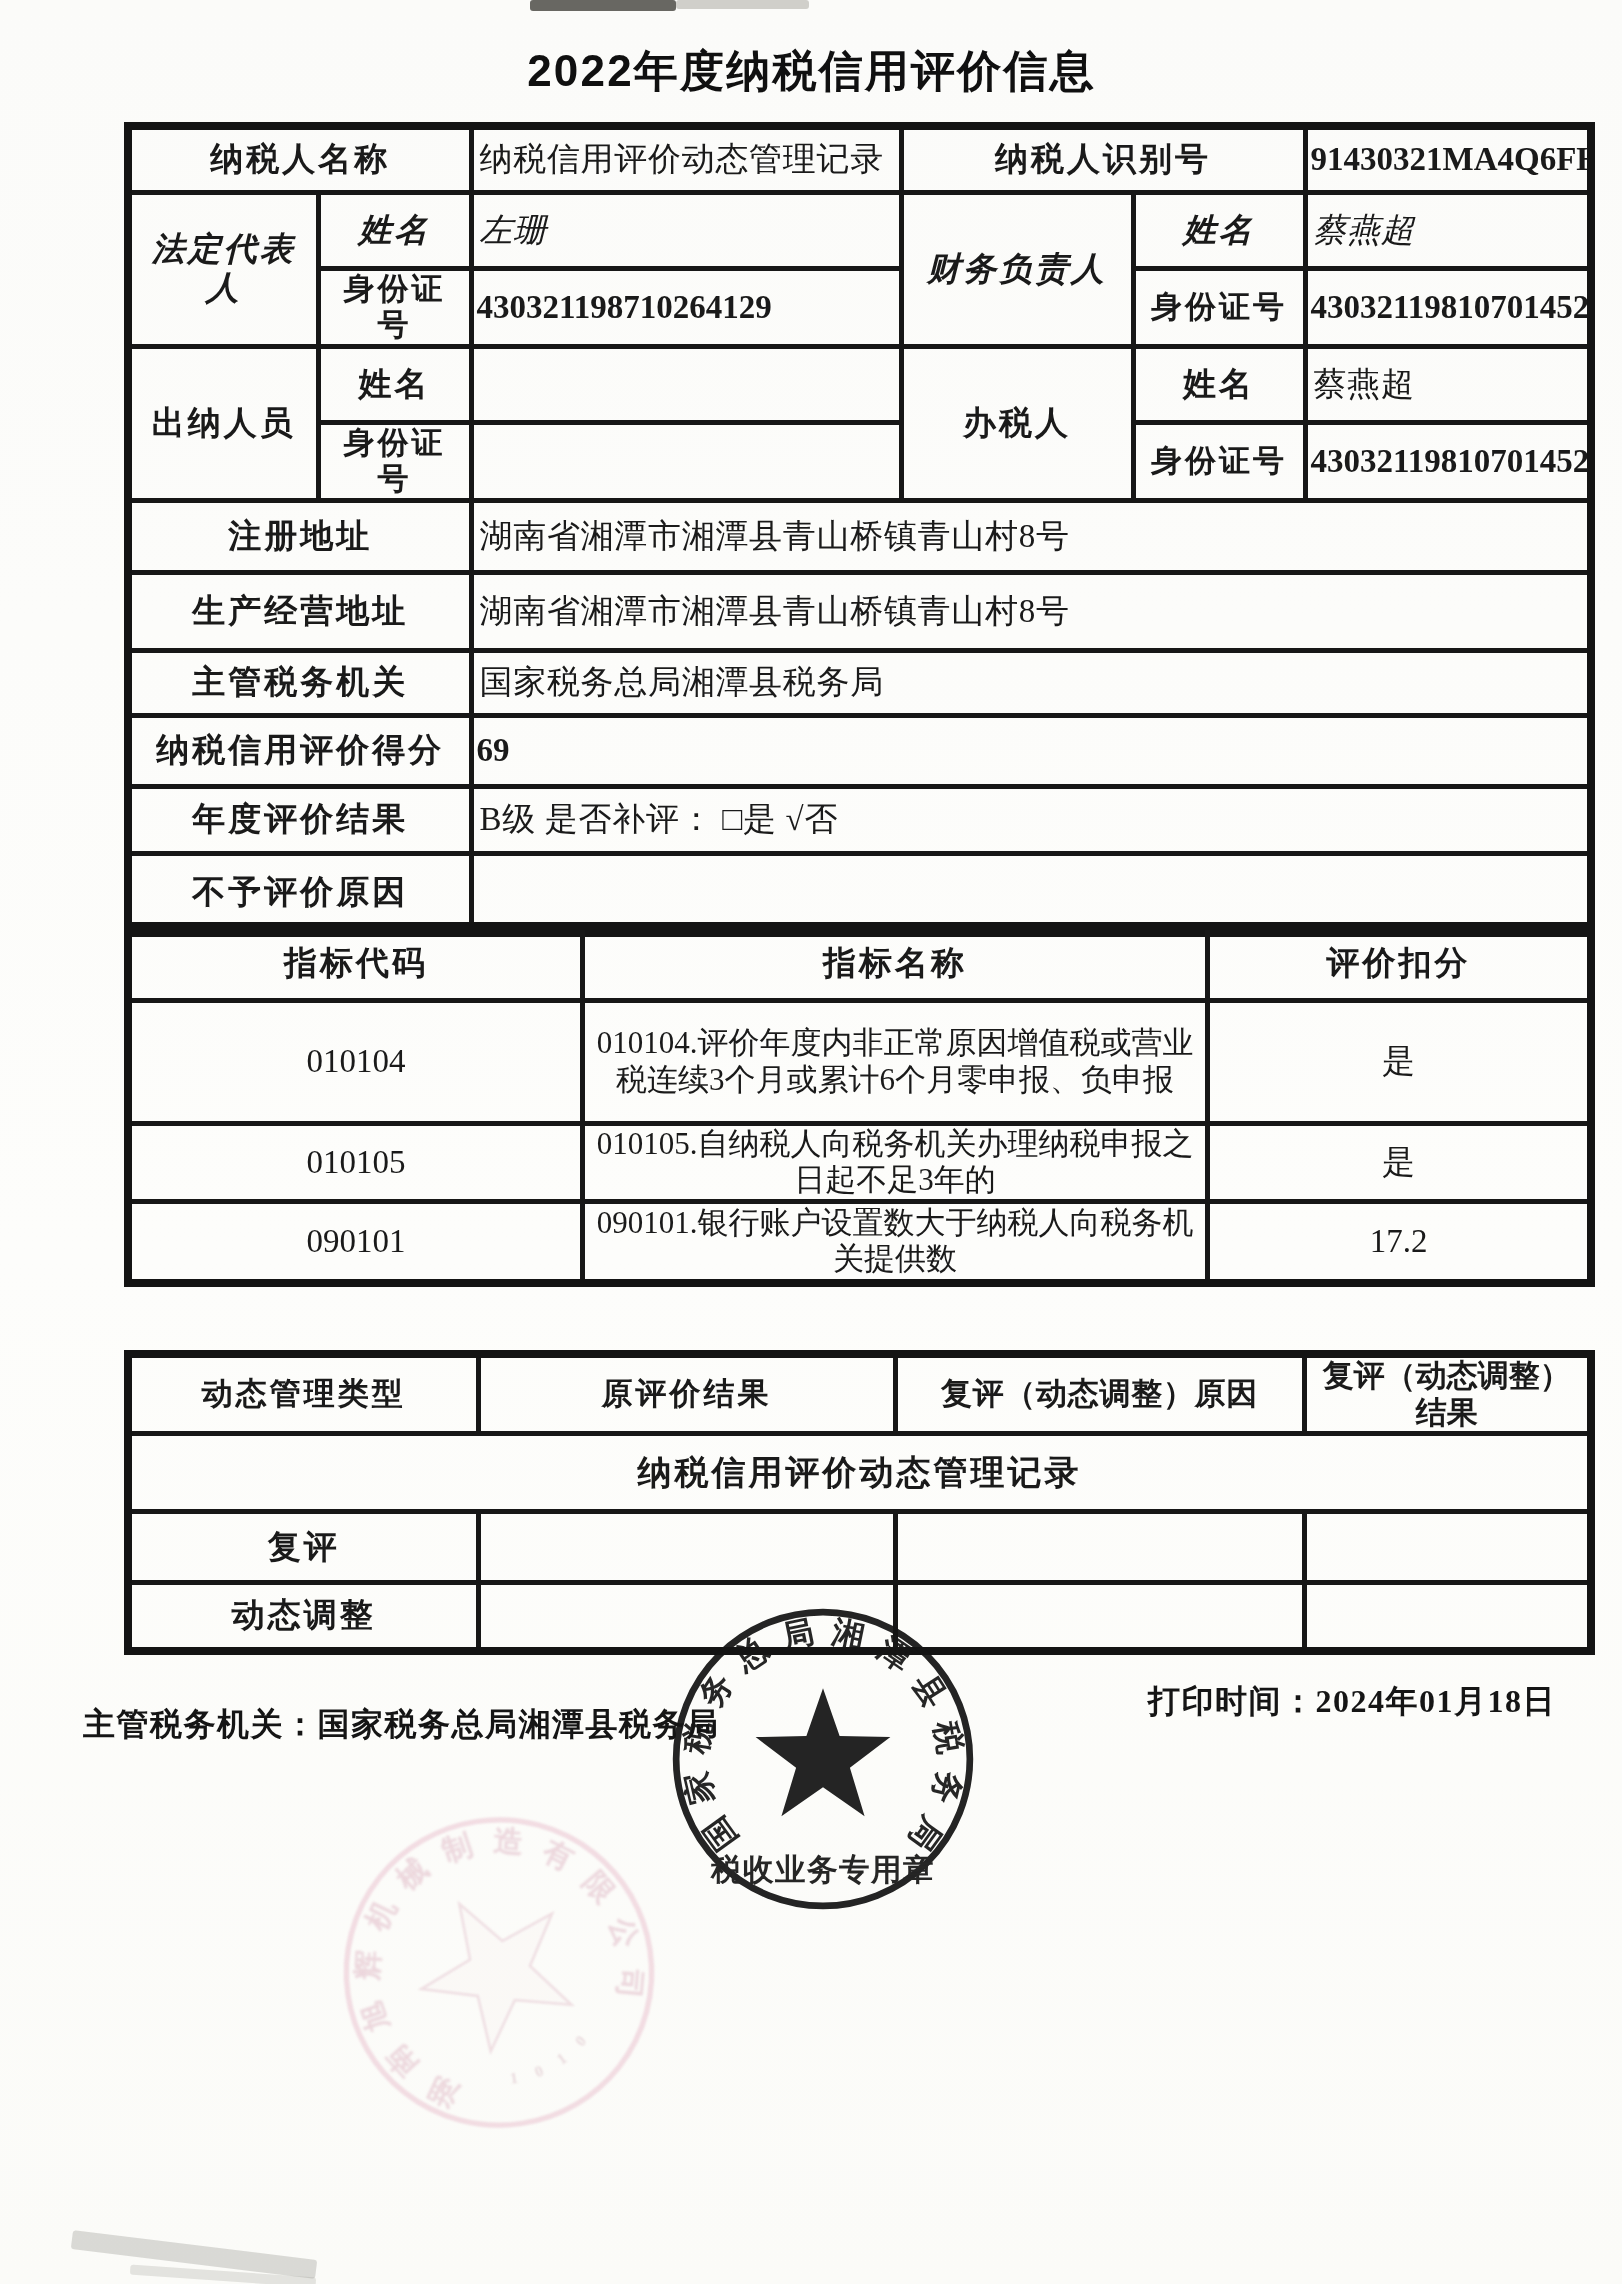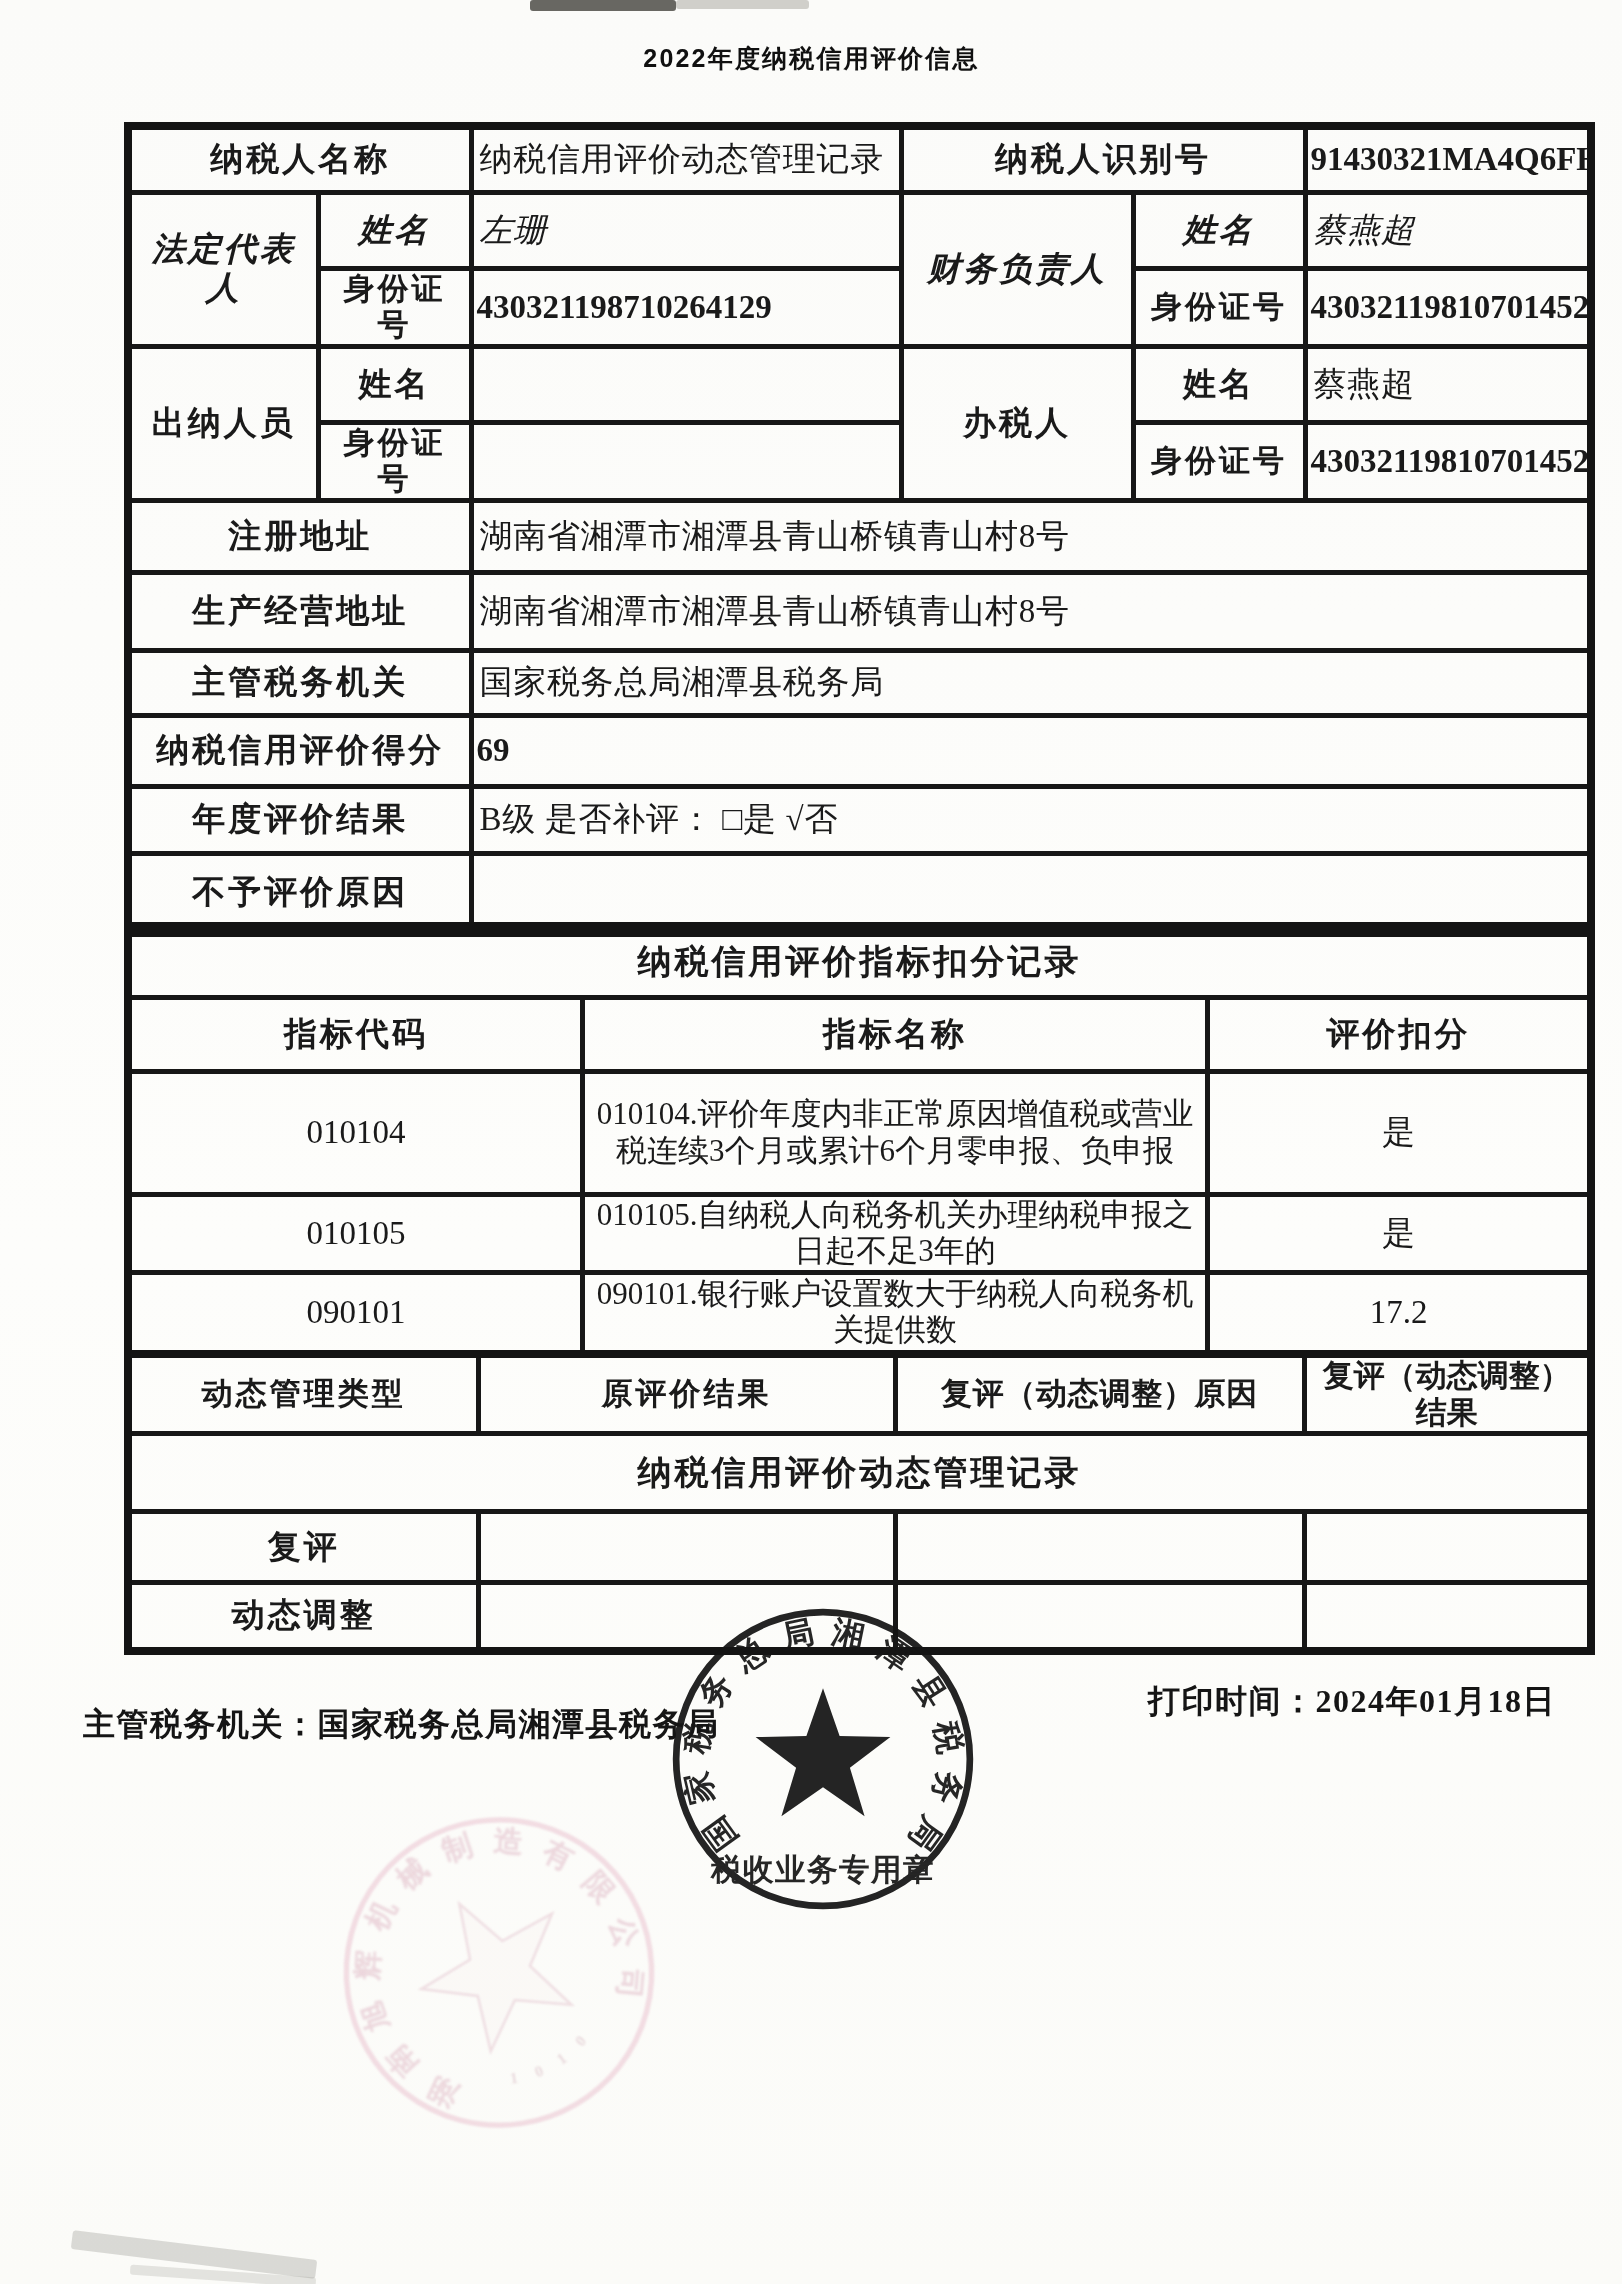--- a/index.html
+++ b/index.html
@@ -4,21 +4,21 @@
 <style>
   html,body{margin:0;padding:0;background:#e8e8e6;}
   .sheet{
     position:relative;width:1623px;height:2284px;margin:0 auto;
     background:linear-gradient(180deg,#fbfbf9 0%,#fdfdfb 55%,#fbfbf8 100%);
     overflow:hidden;color:#161616;
     font-family:"Liberation Serif","DejaVu Serif",serif;
   }
   .doc-title{
     position:absolute;left:0;top:42px;width:100%;text-align:center;
-    font-size:25px;font-weight:800;letter-spacing:2.2px;color:#101010;
+    font-size:44px;font-weight:800;letter-spacing:2.2px;color:#101010;
     font-family:"Liberation Sans","DejaVu Sans",sans-serif;
   }
   table{position:absolute;border-collapse:collapse;table-layout:fixed;background:transparent;margin-left:44px;}
   table{border:8.2px solid #141414;}
   td{border:5.2px solid #171717;padding:0 7.4px;overflow:hidden;
      font-size:33px;line-height:1.18;color:#1a1a1a;}
   td.lbl{text-align:center;font-weight:600;letter-spacing:3px;}
   td.val{text-align:left;font-weight:500;padding-left:6px;letter-spacing:0.7px;}
   td.num{text-align:left;font-weight:600;padding-left:3px;letter-spacing:0;}
   td.ctr{text-align:center;font-weight:500;}
@@ -121,23 +121,20 @@
   </tbody>
     </table>
 
   <table style="left:80px;top:922px;width:1471px;">
     <colgroup>
         <col style="width:454px">
         <col style="width:625px">
         <col style="width:383px">
       </colgroup>
     <tbody>
-        <tr style="height:71px;">
-      <td class="sect" colspan="3">纳税信用评价指标扣分记录</td>
-    </tr>
     <tr style="height:74px;">
       <td class="lbl">指标代码</td>
       <td class="lbl">指标名称</td>
       <td class="lbl">评价扣分</td>
     </tr>
     <tr style="height:123px;">
       <td class="ctr">010104</td>
       <td class="ctr small">010104.评价年度内非正常原因增值税或营业税连续3个月或累计6个月零申报、负申报</td>
       <td class="ctr">是</td>
     </tr>

